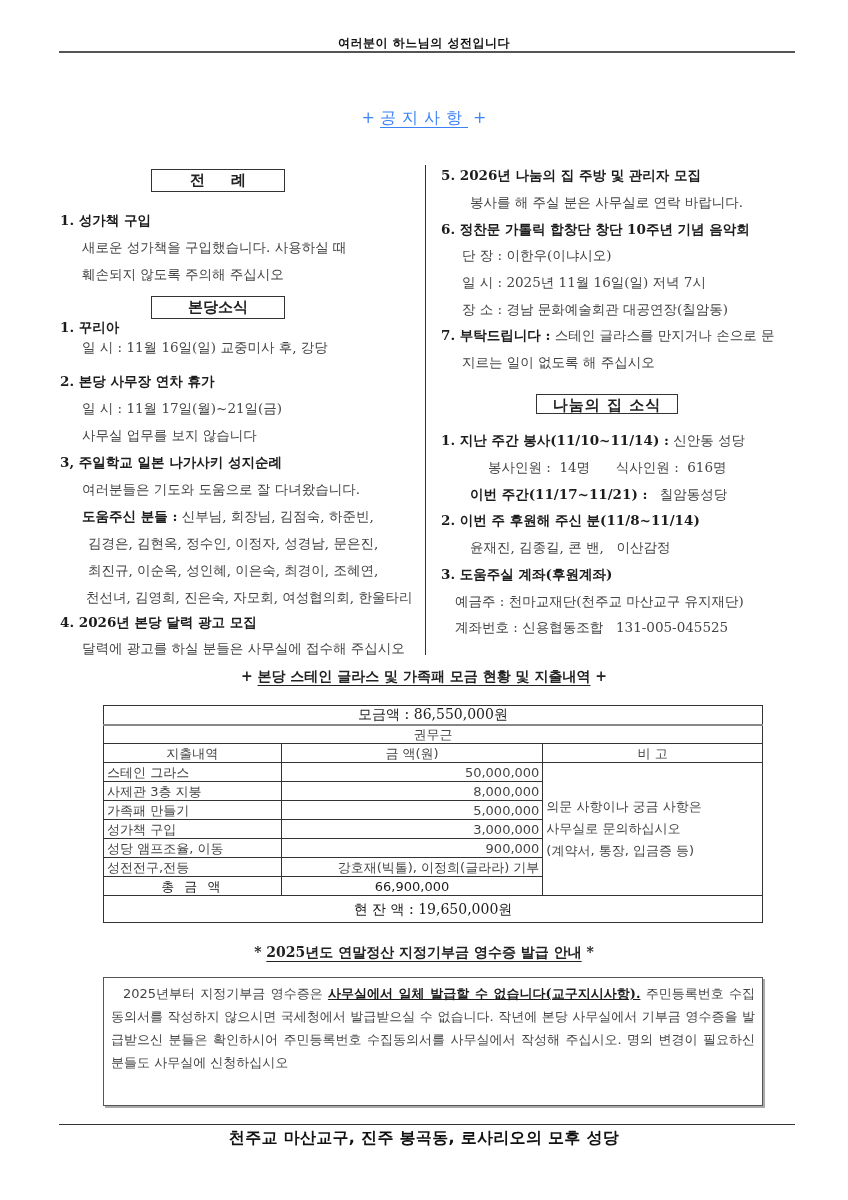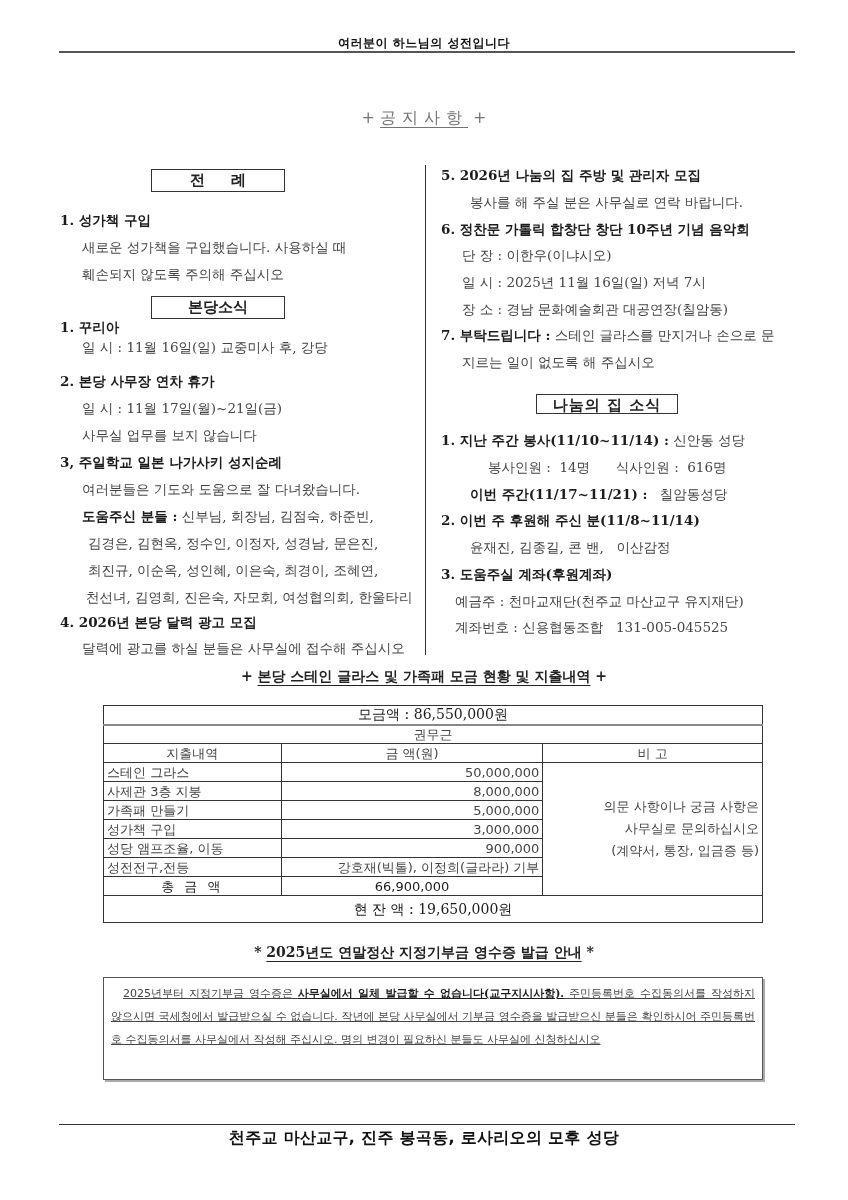--- a/index.html
+++ b/index.html
@@ -13,21 +13,21 @@
   .rule { position: absolute; left: 59px; width: 736px; height: 0; border-top: 2px solid #555; }
   .rule.top { top: 51px; }
   .rule.bottom { top: 1124px; border-top-width: 1.5px; border-color: #333; }
   .footer-text {
     position: absolute; left: 0; width: 848px; top: 1128px; text-align: center;
     font-family: "DejaVu Sans", sans-serif; font-weight: bold; font-size: 16px; color: #111; letter-spacing: 0.3px;
   }
 
   .notice-title {
     position: absolute; top: 108px; left: 0; width: 848px; text-align: center;
-    font-size: 16px; color: #737373;
+    font-size: 16px; color: #3b82f6;
   }
   .notice-title .u { text-decoration: underline; text-underline-offset: 4px; letter-spacing: 6px; }
   .divider { position: absolute; left: 425px; top: 165px; width: 0; height: 490px; border-left: 1.5px solid #333; }
 
   .sec-box {
     position: absolute; border: 1.5px solid #333; text-align: center;
     font-size: 15px; font-weight: bold; color: #222; line-height: 20px; background: #fff;
   }
 
   .line { position: absolute; white-space: nowrap; font-size: 13.5px; line-height: 18px; color: #444; }
@@ -41,33 +41,32 @@
 
   table.fund {
     position: absolute; left: 103px; top: 705px; width: 660px; border-collapse: collapse;
     font-family: "DejaVu Sans", sans-serif; font-size: 13px; color: #444;
   }
   table.fund td { border: 1px solid #333; height: 19px; padding: 0 3px; line-height: 17px; }
   table.fund td.c { text-align: center; }
   table.fund td.r { text-align: right; }
   table.fund td.bold { font-weight: normal; color: #1c1c1c; }
   table.fund tr.total-raise td { border-bottom: 2.5px solid #888; }
-  table.fund td.remark { text-align: right; vertical-align: middle; line-height: 22px; margin-top: 18px; }
+  table.fund td.remark { text-align: left; vertical-align: middle; line-height: 22px; margin-top: 18px; }
   table.fund tr.balance td { height: 27px; font-family: "DejaVu Serif", serif; font-size: 14px; }
 
   .receipt-title {
     position: absolute; top: 944px; left: 0; width: 848px; text-align: center; font-size: 14px; color: #222; font-weight: bold;
   }
   .receipt-title .u { text-decoration: underline; text-underline-offset: 4px; }
   .receipt-box {
-    position: absolute; left: 103px; top: 977px; width: 660px; height: 103px;
+    position: absolute; left: 103px; top: 977px; width: 660px; height: 129px;
     border: 1.5px solid #555; box-shadow: 2px 2px 0 #aaa;
-    padding: 4px 7px; font-family: "DejaVu Sans", sans-serif; font-size: 11px; line-height: 23px; color: #444;
+    padding: 4px 7px; font-family: "DejaVu Sans", sans-serif; font-size: 13px; line-height: 23px; color: #444;
     text-align: justify;
-    text-decoration: underline;
   }
   .receipt-box .em { font-weight: bold; color: #1c1c1c; text-decoration: underline; font-family: "DejaVu Serif", serif; }
 </style>
 </head>
 <body>
 
 <div class="header-text">여러분이 하느님의 성전입니다</div>
 <div class="rule top"></div>
 
 <div class="notice-title">

